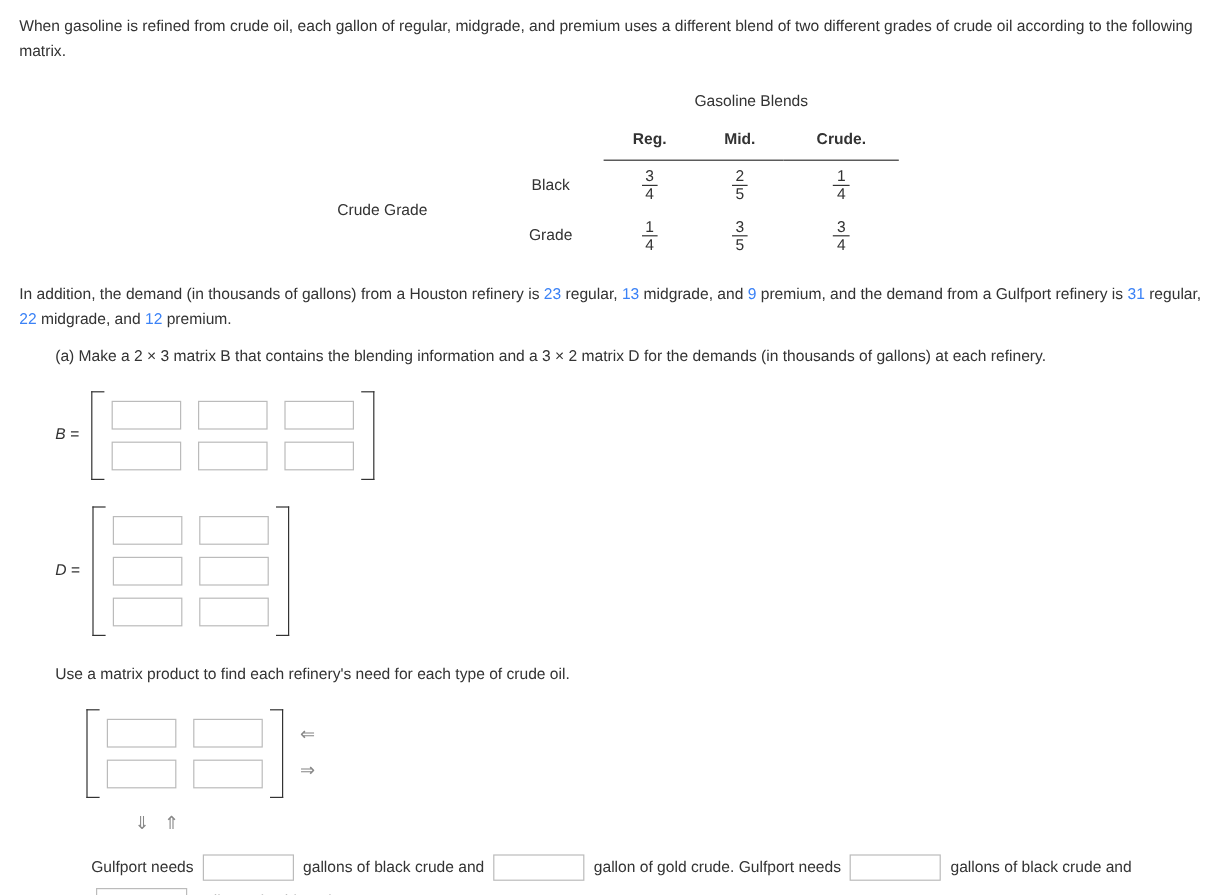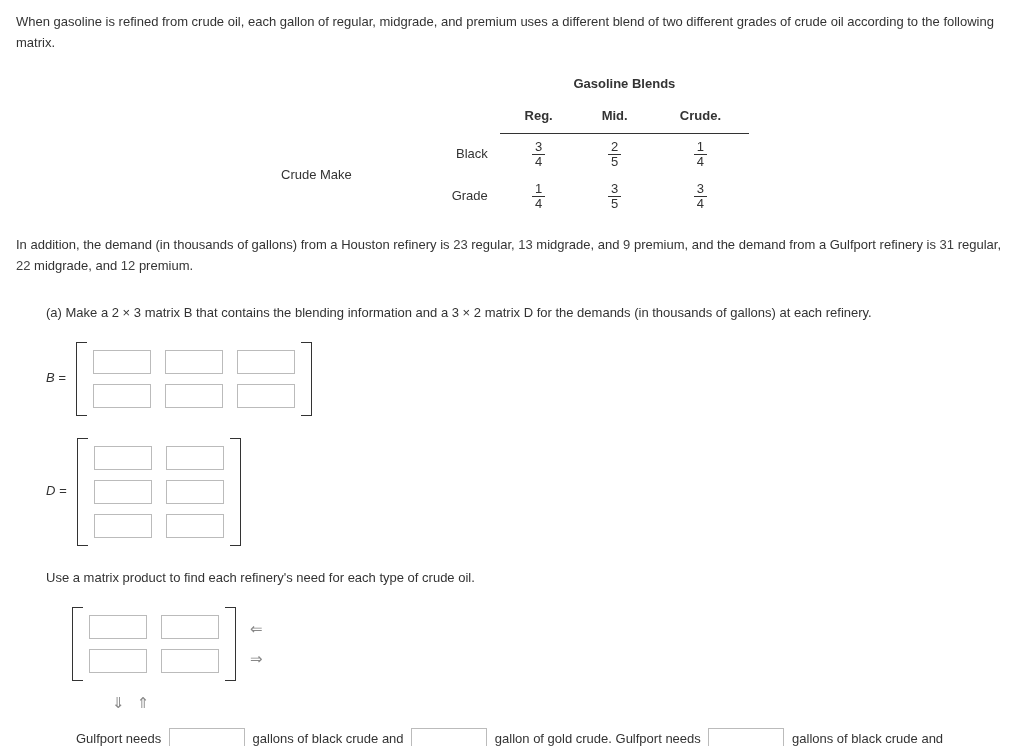--- a/index.html
+++ b/index.html
@@ -4,44 +4,44 @@
 <style>
   body {
     font-family: Verdana, Geneva, sans-serif;
     font-size: 13px;
     color: #333;
     margin: 0;
     padding: 12px 16px;
     line-height: 1.6;
     background: #fff;
   }
-  .num { color: #404040; }
+  .num { color: #3b82f6; }
   .indent-1 { margin-left: 30px; }
   .gasoline-table {
     margin: 14px auto 18px auto;
     border-collapse: collapse;
     width: 480px;
   }
   .gasoline-table th, .gasoline-table td {
     text-align: center;
     padding: 6px 12px;
   }
   .gasoline-table .group-header {
-    font-weight: bold;
+    font-weight: normal;
     border-bottom: none;
   }
   .gasoline-table .col-headers th {
     font-weight: bold;
     border-bottom: 1px solid #333;
   }
   .gasoline-table .row-label-blank {
     border-bottom: none;
   }
   .gasoline-table .row-label {
-    text-align: right;
+    text-align: center;
   }
   .gasoline-table .crude-label {
     text-align: left;
   }
   .frac {
     display: inline-block;
     text-align: center;
     vertical-align: middle;
     line-height: 1.1;
   }
@@ -130,40 +130,40 @@
     <th class="row-label-blank" colspan="2"></th>
     <th class="group-header" colspan="3">Gasoline Blends</th>
   </tr>
   <tr class="col-headers">
     <th class="row-label-blank" colspan="2" style="border-bottom:none"></th>
     <th>Reg.</th>
     <th>Mid.</th>
     <th>Crude.</th>
   </tr>
   <tr>
-    <td class="crude-label" rowspan="2">Crude Make</td>
+    <td class="crude-label" rowspan="2">Crude Grade</td>
     <td class="row-label">Black</td>
     <td><span class="frac"><span class="n">3</span><span class="d">4</span></span></td>
     <td><span class="frac"><span class="n">2</span><span class="d">5</span></span></td>
     <td><span class="frac"><span class="n">1</span><span class="d">4</span></span></td>
   </tr>
   <tr>
     <td class="row-label">Grade</td>
     <td><span class="frac"><span class="n">1</span><span class="d">4</span></span></td>
     <td><span class="frac"><span class="n">3</span><span class="d">5</span></span></td>
     <td><span class="frac"><span class="n">3</span><span class="d">4</span></span></td>
   </tr>
 </tbody>
   </table>
 
 <div>
   <span>In addition, the demand (in thousands of gallons) from a Houston refinery is </span><span class="num">23</span><span> regular, </span><span class="num">13</span><span> midgrade, and </span><span class="num">9</span><span> premium, and the demand from a Gulfport refinery is </span><span class="num">31</span><span> regular, </span><span class="num">22</span><span> midgrade, and </span><span class="num">12</span><span> premium.</span>
 </div>
 
-<div class="indent-1" style="margin-top:26px">
+<div class="indent-1" style="margin-top:10px">
   <span>(a) Make a 2 × 3 matrix B that contains the blending information and a 3 × 2 matrix D for the demands (in thousands of gallons) at each refinery.</span>
 </div>
 
 <div class="matrix-row">
   <span class="eq-label">B =</span>
   <span class="matrix">
     <span class="bracket left"></span>
     <span class="matrix-body">
       <span class="mr">
         <input style="">

